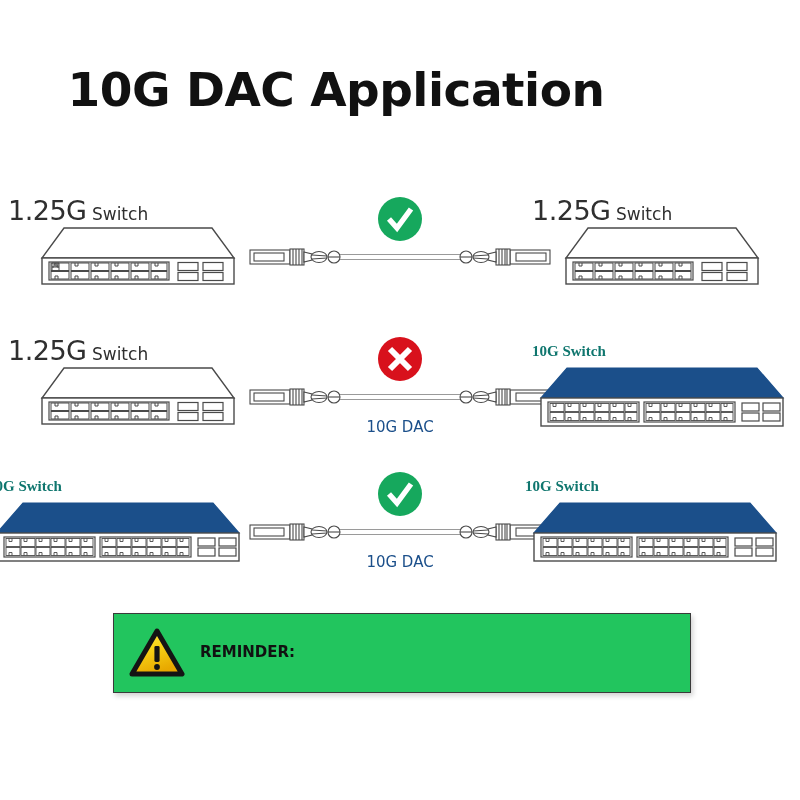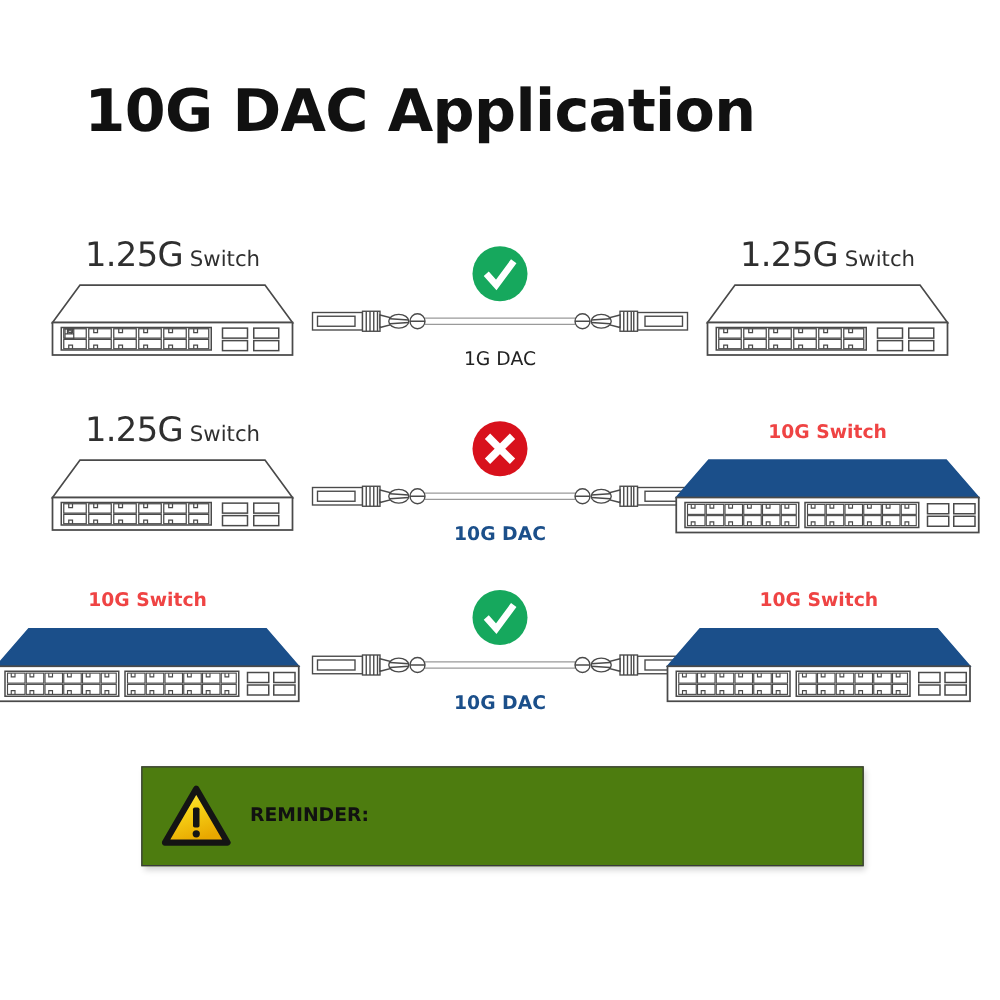--- a/index.html
+++ b/index.html
@@ -50,44 +50,44 @@
 
   
   .switch-wrap {
     position: absolute;
     width: 260px;
   }
   .switch-wrap.left  { left: 8px; }
   .switch-wrap.right { left: 532px; }
 
   .switch-label {
-    text-align: center;
     height: 30px;
-    line-height: 30px;
+    line-height: 41px;
     white-space: nowrap;
   }
   .switch-label .big {
     font-size: 27px;
     font-weight: 400;
     color: #2f2f2f;
     font-family: "DejaVu Sans", sans-serif;
     letter-spacing: -0.5px;
   }
   .switch-label .small {
     font-size: 17px;
     font-weight: 400;
     color: #2f2f2f;
     font-family: "DejaVu Sans", sans-serif;
   }
   .switch-label.blue .big,
   .switch-label.blue .small {
-    color: #ef4444;
+    color: #0f766e;
     font-weight: bold;
     font-size: 15px;
     letter-spacing: 0;
+    font-family: Liberation Serif, serif;
   }
 
   .switch-svg { display: block; margin: 0 auto; }
 
   
   .center {
     position: absolute;
     left: 262px;
     top: 0;
     width: 276px;
@@ -104,36 +104,36 @@
   .cable-label {
     position: absolute;
     left: 0;
     top: 88px;
     width: 276px;
     text-align: center;
     font-size: 15px;
     font-family: "DejaVu Sans", sans-serif;
   }
   .cable-label.dark  { color: #222222; font-weight: 400; }
-  .cable-label.blue  { color: #1b4f8a; font-weight: bold; }
+  .cable-label.blue  { color: #1b4f8a; font-weight: normal; }
 
   .cable-svg {
     position: absolute;
     left: -14px;
     top: 52px;
   }
 
   
   .reminder {
     position: absolute;
     left: 113px;
     top: 613px;
     width: 578px;
     height: 80px;
-    background: #4d7c0f;
+    background: #22c55e;
     border: 1.5px solid #3a3a3a;
     box-shadow: 2px 3px 5px rgba(0,0,0,0.18);
     box-sizing: border-box;
     display: flex;
     align-items: center;
   }
   .warn-icon {
     width: 86px;
     flex: 0 0 86px;
     display: flex;
@@ -254,21 +254,20 @@
             <line x1="254" y1="7" x2="254" y2="23"></line>
           <line x1="257" y1="7" x2="257" y2="23"></line>
             <line x1="259" y1="7" x2="259" y2="23"></line>
           <path d="M248,10 L240,12 L240,18 L248,20 Z"></path>
           <ellipse cx="233" cy="15" rx="8" ry="5.5"></ellipse>
           <path d="M240,13 L225,14 M240,17 L225,16"></path>
           <circle cx="218" cy="15" r="6"></circle>
           <line x1="212" y1="15" x2="224" y2="15"></line>
         </g>
       </svg>
-      <div class="cable-label dark">1G DAC</div>
     </div>
 
     <div class="switch-wrap right">
       <div class="switch-label">
         <span class="big">1.25G</span><span class="small">&nbsp;</span><span class="small">Switch</span>
       </div>
       <svg class="switch-svg" width="200" height="72" viewBox="0 0 200 72">
         <polygon points="26,8 174,8 196,38 4,38" fill="#ffffff" stroke="#4a4a4a" stroke-width="1.4"></polygon>
         <rect x="4" y="38" width="192" height="26" fill="#ffffff" stroke="#4a4a4a" stroke-width="1.4"></rect>
         <rect x="11" y="42" width="120" height="18" fill="none" stroke="#4a4a4a" stroke-width="1.2"></rect>

